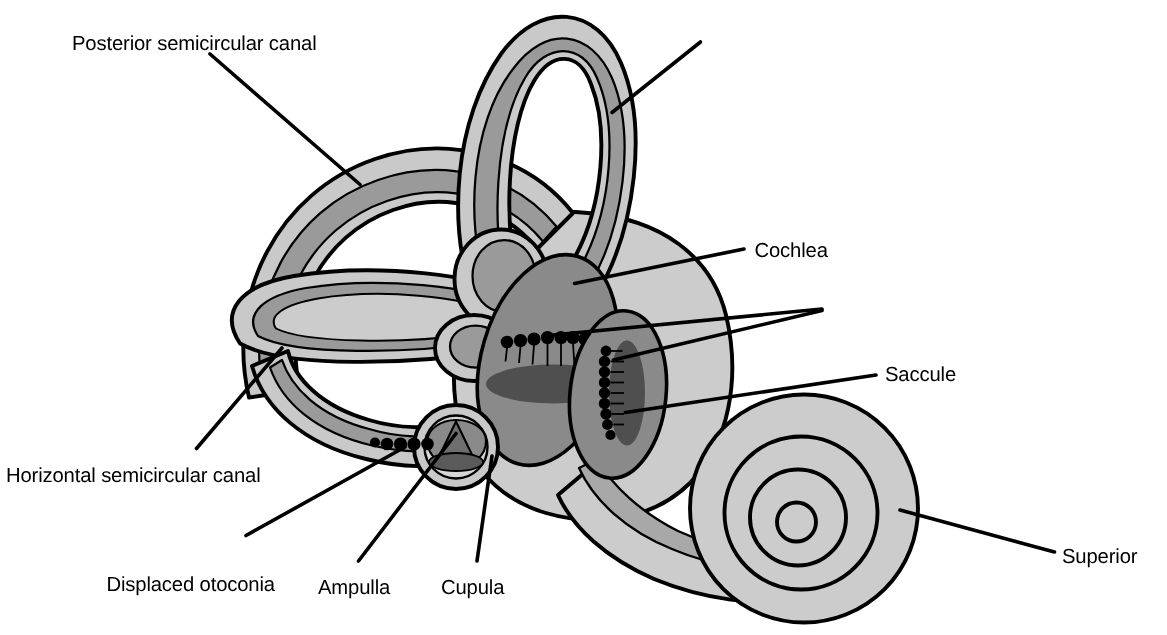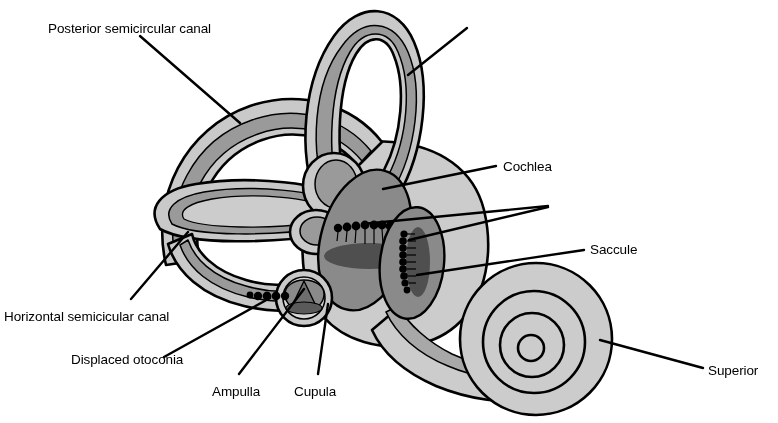--- a/index.html
+++ b/index.html
@@ -264,21 +264,21 @@
   <div class="label" style="left:48px; top:22px;">Posterior semicircular canal</div>
 
 
   <div class="label" style="left:503px; top:160px;">Cochlea</div>
 
 
   <div class="label" style="left:590px; top:243px;">Saccule</div>
 
   <div class="label" style="left:708px; top:364px;">Superior</div>
 
-  <div class="label" style="left:4px; top:310px;">Horizontal semicicular canal</div>
-
-  <div class="label" style="left:51px; top:353px;padding-left:20px;">Displaced otoconia</div>
+  <div class="label" style="left:4px; top:310px;">Horizontal semicircular canal</div>
+
+  <div class="label" style="left:51px; top:383px;padding-left:20px;">Displaced otoconia</div>
 
   <div class="label" style="left:212px; top:385px;">Ampulla</div>
 
   <div class="label" style="left:294px; top:385px;">Cupula</div>
 
 </div>
 
 </body></html>

